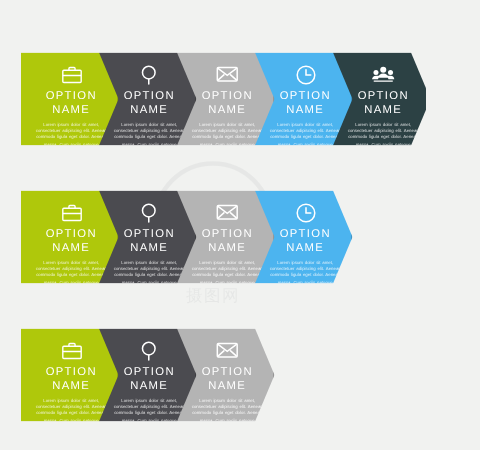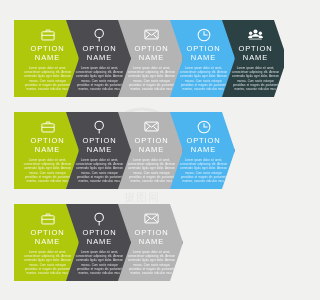--- a/index.html
+++ b/index.html
@@ -30,21 +30,21 @@
   }
   .wm-text{
     text-align:center;font-size:11px;color:#8d9296;
     letter-spacing:1px;margin-top:2px;white-space:nowrap;
   }
 
   .banner{position:absolute;left:14px;}
   .row{position:relative;height:100%;}
 
   .panel{
-    position:absolute;top:0;bottom:0;
+    position:absolute;top:15px;bottom:0;
     box-sizing:border-box;
     padding:7px 7px 0 9px;
     text-align:center;
     color:#ffffff;
     -webkit-clip-path:polygon(0 0, calc(100% - 13px) 0, 100% 50%, calc(100% - 13px) 100%, 0 100%);
     clip-path:polygon(0 0, calc(100% - 13px) 0, 100% 50%, calc(100% - 13px) 100%, 0 100%);
   }
   .panel.first{
     -webkit-clip-path:polygon(0 0, calc(100% - 13px) 0, 100% 50%, calc(100% - 13px) 100%, 0 100%);
     clip-path:polygon(0 0, calc(100% - 13px) 0, 100% 50%, calc(100% - 13px) 100%, 0 100%);

